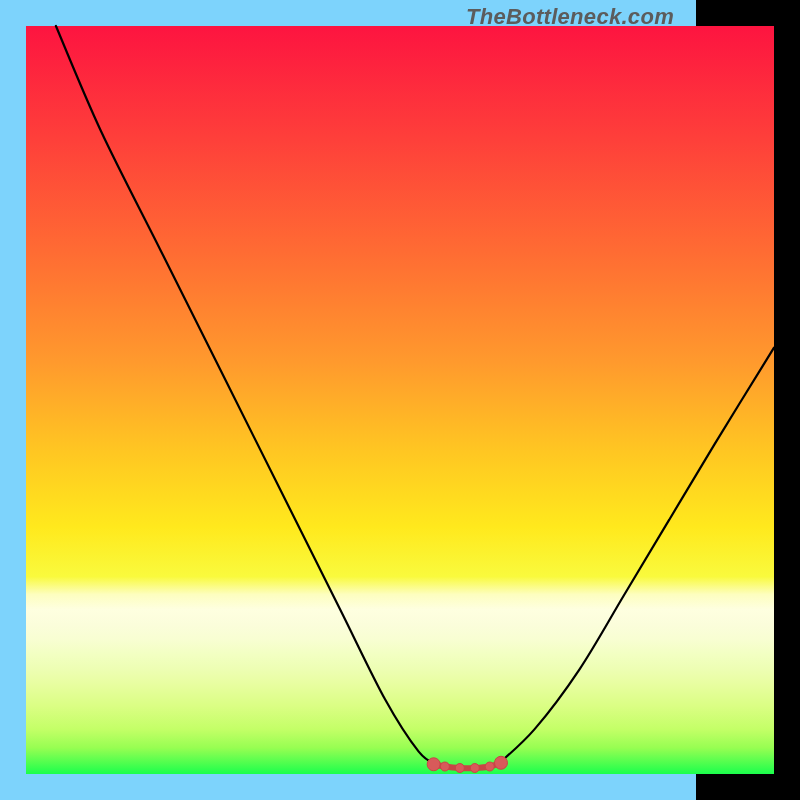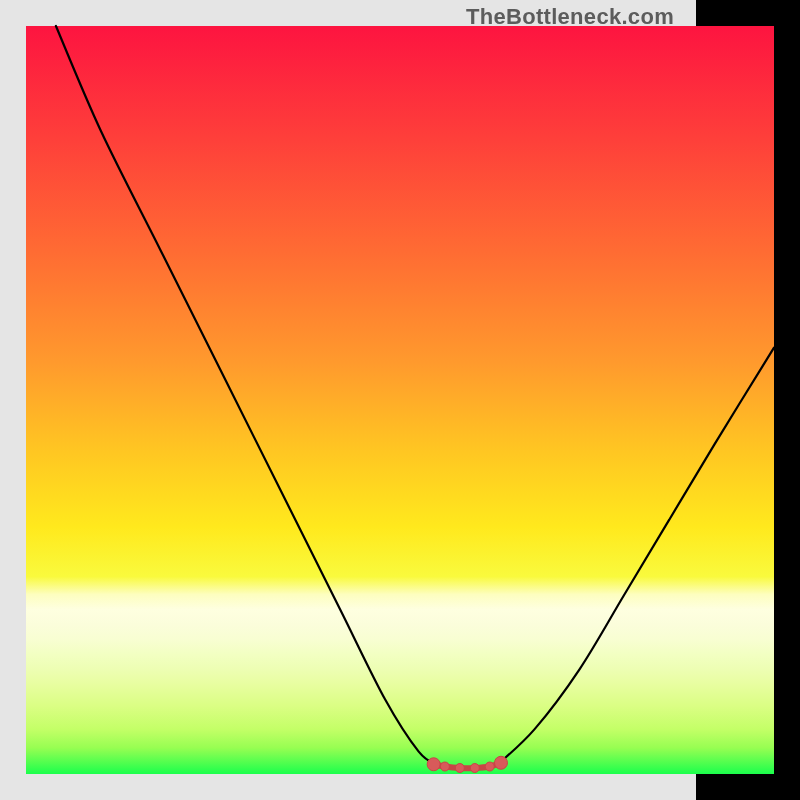--- a/index.html
+++ b/index.html
@@ -8,21 +8,22 @@
     width: 800px;
     height: 800px;
     background: #000000;
     overflow: hidden;
     font-family: Arial, Helvetica, sans-serif;
   }
   .frame {
     position: relative;
     width: 696px;
     height: 800px;
-    background: #e5e5e5;
+    background: #7dd3fc;
+    font-style: italic;
   }
   .plot-bg {
     position: absolute;
     left: 26px;
     top: 26px;
     width: 748px;
     height: 748px;
     
     background: linear-gradient(
       to bottom,

